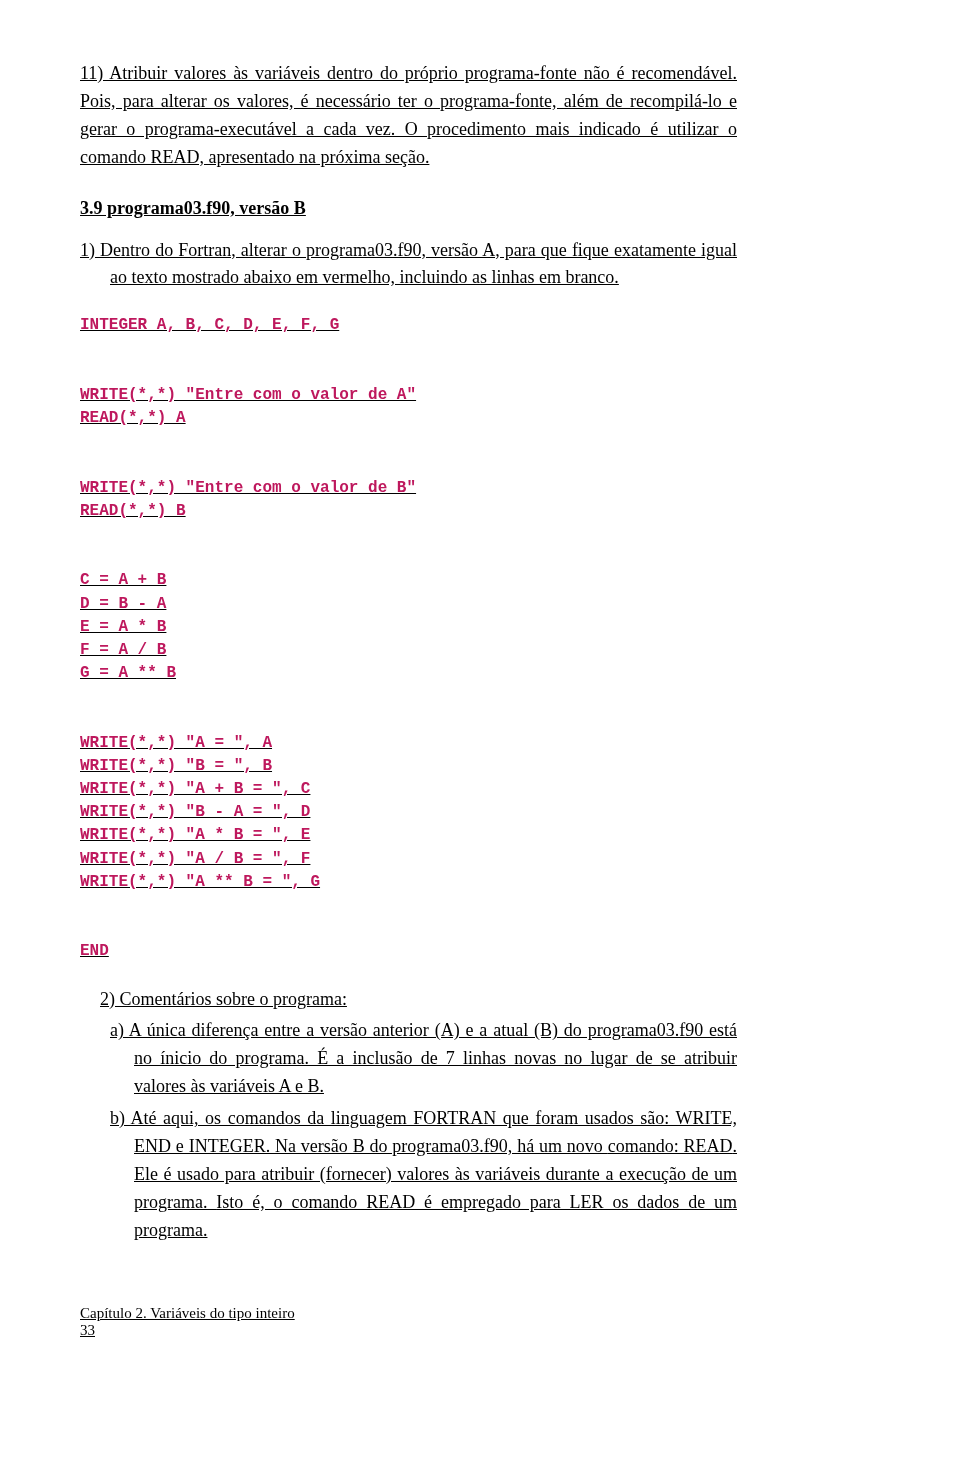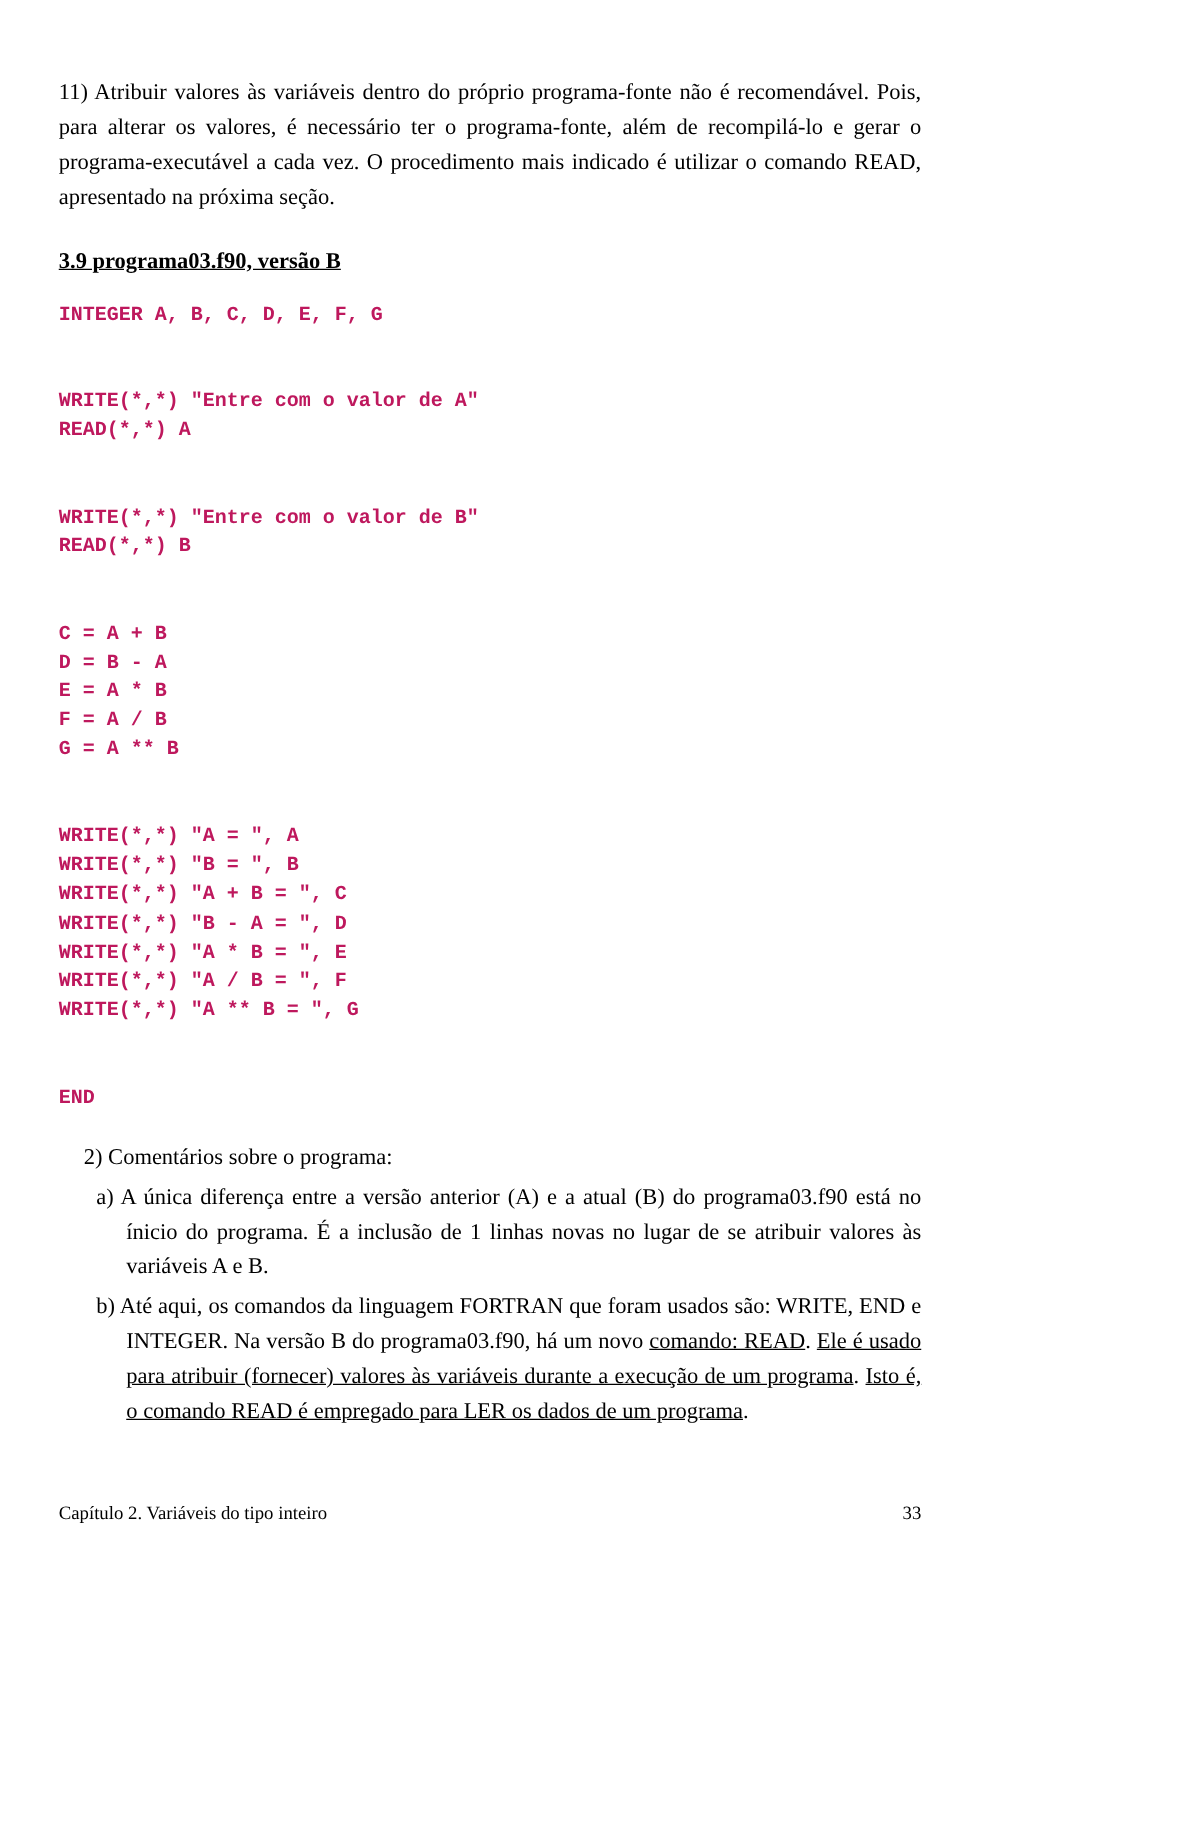--- a/index.html
+++ b/index.html
@@ -3,23 +3,24 @@
 <meta charset="utf-8">
 <style>
   body{
     margin:0;
     background:#fff;
     font-family:"Times New Roman",Times,serif;
     color:#000;
     width:960px;
   }
   .page{
-    padding:60px 88px 40px 47px;
+    padding:60px 88px 40px 80px;
     box-sizing:border-box;
     width:825px;
+    text-decoration:underline;
   }
   .body-text{
     font-size:18px;
     line-height:1.55;
     text-align:justify;
     margin:0 0 18px 0;
   }
   .section-title{
     font-size:18px;
     font-weight:bold;
@@ -49,32 +50,34 @@
     text-align:justify;
     margin:0 0 4px 0;
     padding-left:54px;
     text-indent:-24px;
   }
   .footer{
     display:flex;
     justify-content:space-between;
     font-size:15px;
     margin-top:60px;
+    flex-direction:column;
   }
   .u{text-decoration:underline;margin-top:40px;}
 </style>
 </head>
 <body>
 
 <div class="page">
 
   <p class="body-text">11) Atribuir valores às variáveis dentro do próprio programa-fonte não é recomendável. Pois, para alterar os valores, é necessário ter o programa-fonte, além de recompilá-lo e gerar o programa-executável a cada vez. O procedimento mais indicado é utilizar o comando READ, apresentado na próxima seção.</p>
 
   <p class="section-title">3.9 programa03.f90, versão B</p>
 
+  <p class="list-item">1)  Dentro do Fortran, alterar o programa03.f90, versão A, para que fique exatamente igual ao texto mostrado abaixo em vermelho, incluindo as linhas em branco.</p>
 
   <div class="code-block">INTEGER A, B, C, D, E, F, G
 
 
 WRITE(*,*) "Entre com o valor de A"
 READ(*,*) A
 
 
 WRITE(*,*) "Entre com o valor de B"
 READ(*,*) B
@@ -93,21 +96,21 @@
 WRITE(*,*) "B - A = ", D
 WRITE(*,*) "A * B = ", E
 WRITE(*,*) "A / B = ", F
 WRITE(*,*) "A ** B = ", G
 
 
 END</div>
 
   <p class="list-item" style="margin-bottom:4px;margin-left:20px;">2)  Comentários sobre o programa:</p>
 
-  <p class="sub-item">a) A única diferença entre a versão anterior (A) e a atual (B) do programa03.f90 está no ínicio do programa. É a inclusão de 1 linhas novas no lugar de se atribuir valores às variáveis A e B.</p>
+  <p class="sub-item">a) A única diferença entre a versão anterior (A) e a atual (B) do programa03.f90 está no ínicio do programa. É a inclusão de 7 linhas novas no lugar de se atribuir valores às variáveis A e B.</p>
 
   <p class="sub-item">
     <span>b) Até aqui, os comandos da linguagem FORTRAN que foram usados são: WRITE, END e INTEGER. Na versão B do programa03.f90, há um novo </span><span class="u">comando: READ</span><span>. </span><span class="u">Ele é usado para atribuir (fornecer) valores às variáveis durante a execução de um programa</span><span>. </span><span class="u">Isto é, o comando READ é empregado para LER os dados de um programa</span><span>.</span>
   </p>
 
   <div class="footer">
     <span>Capítulo 2. Variáveis do tipo inteiro</span>
     <span>33</span>
   </div>
 

